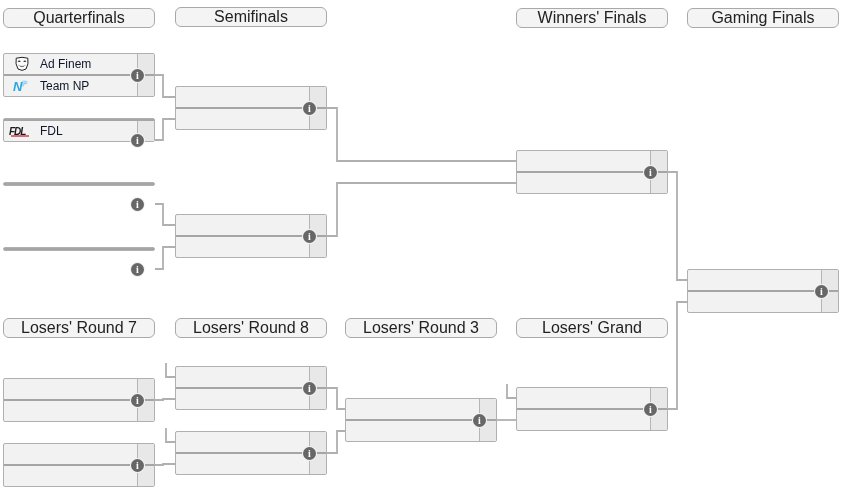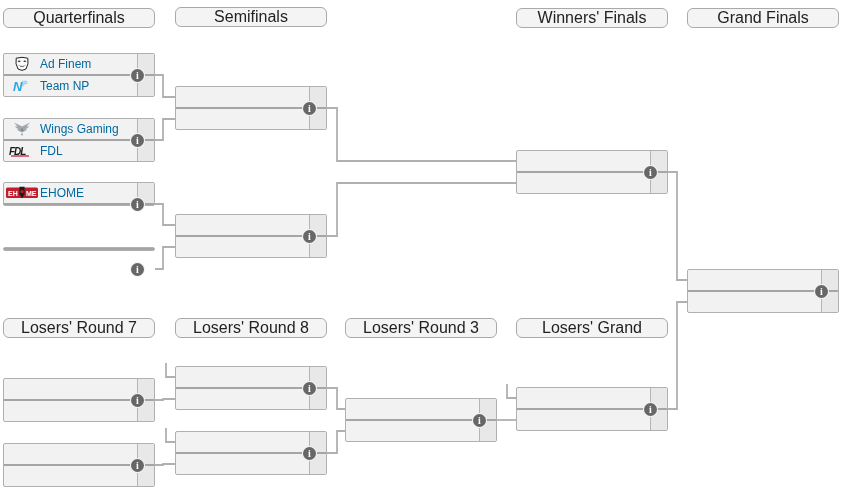--- a/index.html
+++ b/index.html
@@ -18,21 +18,21 @@
     position:absolute;width:150px;background:#f2f2f2;
     border:1px solid #b0b0b0;border-radius:2px;z-index:1;
   }
   .trow{height:20px;display:flex;align-items:center;position:relative;padding-right:17px;}
   .trow .score{
     position:absolute;right:0;top:0;width:16px;height:100%;
     background:#e8e8e8;border-left:1px solid #b5b5b5;
   }
   .mdiv{height:2px;background:#a5a5a5;}
   .logo{flex:0 0 36px;display:flex;justify-content:center;align-items:center;height:100%;}
-  .tname{font-size:12px;color:#0369a1;white-space:nowrap;}
+  .tname{font-size:12px;color:#0f172a;white-space:nowrap;}
   .info{
     position:absolute;left:127px;top:15px;width:13px;height:13px;border-radius:50%;
     background:#676767;color:#fff;display:flex;align-items:center;justify-content:center;
     z-index:3;box-shadow:0 0 0 1px #f2f2f2;cursor:pointer;
   }
   .iglyph{font-family:"Liberation Serif",serif;font-weight:bold;font-size:10px;line-height:1;}
 </style>
 </head>
 <body>
 
@@ -53,21 +53,21 @@
     <path d="M327,388 H337 V409 H345"></path>
     <path d="M327,453 H337 V431 H345"></path>
     <path d="M497,420 H507 V420 H516"></path>
     <path d="M507,384 V398 H516"></path>
   </g>
 </svg>
 
 <div class="hdr" style="left:3px;top:8px">Quarterfinals</div>
 <div class="hdr" style="left:175px;top:7px">Semifinals</div>
 <div class="hdr" style="left:516px;top:8px">Winners' Finals</div>
-<div class="hdr" style="left:687px;top:8px">Grand Finals</div>
+<div class="hdr" style="left:687px;top:8px">Gaming Finals</div>
 
 <div class="hdr" style="left:3px;top:318px">Losers' Round 7</div>
 <div class="hdr" style="left:175px;top:318px">Losers' Round 8</div>
 <div class="hdr" style="left:345px;top:318px">Losers' Round 3</div>
 <div class="hdr" style="left:516px;top:318px">Losers' Grand</div>
 
 <div class="match" style="left:3px;top:53px">
   <div class="trow">
     <span class="logo">
       <svg width="16" height="16" viewBox="0 0 16 16">
@@ -91,61 +91,37 @@
     </span>
     <span class="tname">Team NP</span>
     <span class="score"></span>
   </div>
   <div class="info">
       <span class="iglyph">i</span>
     </div>
 </div>
 
 <div class="match" style="left:3px;top:118px">
-  <div class="trow">
-    <span class="logo">
-      <svg width="18" height="15" viewBox="0 0 18 15">
-        <path d="M9 4.5 L1 0.5 L4.4 4.6 L1.6 4.6 L5.6 7.6 L3.6 7.8 L9 10.6 L14.4 7.8 L12.4 7.6 L16.4 4.6 L13.6 4.6 L17 0.5 Z" fill="#a2a7ad"></path>
-        <path d="M9 5.4 L7.4 9.2 L9 8.6 L10.6 9.2 Z" fill="#7c8187"></path>
-        <path d="M9 10.8 L7.8 13.6 L9 13 L10.2 13.6 Z" fill="#8d9298"></path>
-      </svg>
-    </span>
-    <span class="tname">Wings Gaming</span>
-    <span class="score"></span>
-  </div>
   <div class="mdiv"></div>
   <div class="trow">
     <span class="logo">
       <svg width="26" height="14" viewBox="0 0 26 14">
         <text x="0" y="10.5" font-size="10" font-weight="bold" font-style="italic" fill="#1a1a1a" letter-spacing="-1">FDL</text>
         <path d="M2 12 H20" stroke="#c8102e" stroke-width="1.2"></path>
       </svg>
     </span>
     <span class="tname">FDL</span>
     <span class="score"></span>
   </div>
   <div class="info">
       <span class="iglyph">i</span>
     </div>
 </div>
 
 <div class="match" style="left:3px;top:182px">
-  <div class="trow">
-    <span class="logo">
-      <svg width="32" height="14" viewBox="0 0 32 14">
-        <rect x="0" y="1.5" width="32" height="10.5" rx="1.5" fill="#bf1e2e"></rect>
-        <text x="2" y="9.8" font-size="7" font-weight="bold" fill="#ffffff">EH</text>
-        <path d="M13.4 0.8 H18.6 V8 L16 12.5 L13.4 8 Z" fill="#1b1b1b"></path>
-        <circle cx="16" cy="5.6" r="1.7" fill="#bf1e2e"></circle>
-        <text x="20" y="9.8" font-size="7" font-weight="bold" fill="#ffffff">ME</text>
-      </svg>
-    </span>
-    <span class="tname">EHOME</span>
-    <span class="score"></span>
-  </div>
   <div class="mdiv"></div>
   <div class="info">
       <span class="iglyph">i</span>
     </div>
 </div>
 
 <div class="match" style="left:3px;top:247px">
   <div class="mdiv"></div>
   <div class="info">
       <span class="iglyph">i</span>

